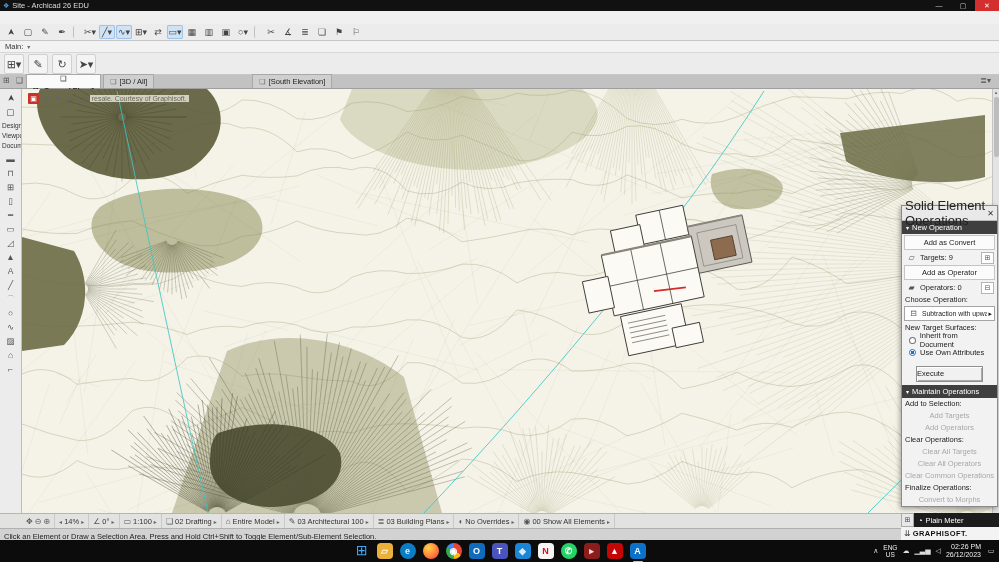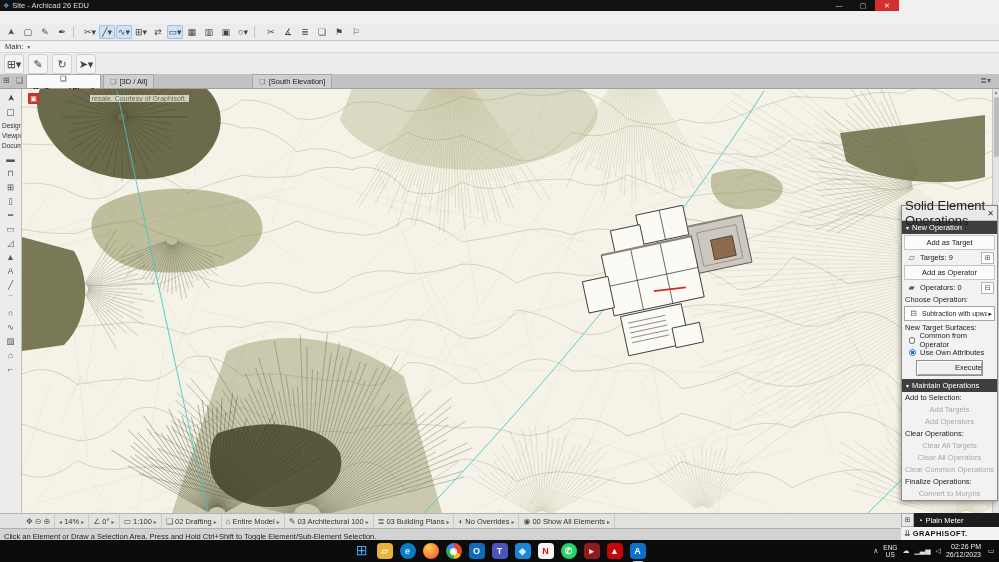--- a/index.html
+++ b/index.html
@@ -1,19 +1,19 @@
 <!DOCTYPE html>
 <html><head>
 <meta charset="utf-8">
 <style>
   html,body{margin:0;padding:0;background:#222;}
   .app{position:relative;width:999px;height:562px;overflow:hidden;background:#f0f0f0;
        font-family:"Liberation Sans", sans-serif;-webkit-font-smoothing:antialiased;}
   
-  .titlebar{position:absolute;left:0;top:0;width:899px;height:11px;background:#111;color:#ddd;
+  .titlebar{position:absolute;left:0;top:0;width:999px;height:11px;background:#111;color:#ddd;
             display:flex;align-items:center;font-size:7.5px;}
   .titlebar .app-icon{color:#4aa3e8;font-size:7px;margin:0 3px;}
   .win-controls{margin-left:auto;display:flex;height:100%;}
   .winbtn{width:24px;text-align:center;line-height:11px;font-size:7px;color:#ccc;}
   .winbtn.close{background:#d32f2f;color:#fff;}
   .menubar{position:absolute;left:0;top:11px;width:999px;height:13px;background:#1e1e1e;
            display:flex;align-items:center;padding-left:4px;box-sizing:border-box;}
   .menu-item{color:#e6e6e6;font-size:8.5px;padding:0 6px;line-height:13px;}
   .toolbar1{position:absolute;left:0;top:24px;width:999px;height:17px;background:#ececec;
             border-bottom:1px solid #c6c6c6;display:flex;align-items:center;padding-left:3px;box-sizing:border-box;gap:1px;}
@@ -71,21 +71,21 @@
   .pal-row{height:13px;display:flex;align-items:center;gap:2px;padding:0 3px;}
   .pal-ic{width:13px;text-align:center;color:#555;font-size:8px;}
   .pal-ic.btn{border:1px solid #b5b5b5;background:#fff;height:10px;line-height:10px;width:11px;font-size:7px;}
   .pal-val{flex:1;}
   .pal-label{height:12px;line-height:12px;padding:0 3px;}
   .pal-dd{height:13px;margin:0 2px 1px;border:1px solid #a5a5a5;background:#fff;display:flex;align-items:center;gap:2px;padding:0 2px;font-size:6.8px;}
   .pal-dd .val{flex:1;white-space:nowrap;overflow:hidden;}
   .pal-radio-row{height:12px;display:flex;align-items:center;gap:4px;padding:0 7px;}
   .radio{width:7px;height:7px;border:1px solid #777;border-radius:50%;background:#fff;box-sizing:border-box;}
   .radio.on{border-color:#1f6fd1;background:radial-gradient(circle,#1f6fd1 0 40%,#fff 45%);}
-  .pal-exec{height:14px;line-height:14px;margin:2px 14px 3px;text-align:right;background:#f1f1f1;border:1px solid #8f8f8f;
+  .pal-exec{height:14px;line-height:14px;margin:8px 14px 3px;text-align:left;background:#f1f1f1;border:1px solid #8f8f8f;
             box-shadow:1px 1px 0 #fff inset,-1px -1px 0 #aaa inset;}
   .pal-dis{height:12px;line-height:12px;text-align:center;color:#a8a8a8;}
   
   .quickbar{position:absolute;left:22px;top:513px;width:977px;height:15px;background:#e2e2e0;border-top:1px solid #b5b5b5;
             display:flex;align-items:center;box-sizing:border-box;font-size:7.5px;color:#333;}
   .qseg{display:flex;align-items:center;gap:2px;padding:0 4px;border-right:1px solid #c9c9c9;height:100%;}
   .qic{font-size:8px;color:#555;}
   .qcaret{font-size:6px;color:#666;}
   .qend{margin-left:auto;padding:0 5px;font-size:8px;color:#555;}
   .corner{position:absolute;left:0;top:513px;width:22px;height:15px;background:#e2e2e0;border-top:1px solid #b5b5b5;box-sizing:border-box;}
@@ -908,42 +908,42 @@
 
   <div class="palette">
     <div class="pal-title">
       <span class="t">Solid Element Operations</span>
       <span class="pal-close">✕</span>
     </div>
     <div class="pal-header">
       <span class="caret">▾</span>
       <span>New Operation</span>
     </div>
-    <div class="pal-btn">Add as Target</div>
+    <div class="pal-btn">Add as Convert</div>
     <div class="pal-row">
       <span class="pal-ic">▱</span>
       <span class="pal-val">Targets: 9</span>
       <span class="pal-ic btn">⊞</span>
     </div>
     <div class="pal-btn">Add as Operator</div>
     <div class="pal-row">
       <span class="pal-ic">▰</span>
       <span class="pal-val">Operators: 0</span>
       <span class="pal-ic btn">⊟</span>
     </div>
     <div class="pal-label">Choose Operation:</div>
     <div class="pal-dd">
       <span class="pal-ic">⊟</span>
       <span class="val">Subtraction with upwar...</span>
       <span>▸</span>
     </div>
     <div class="pal-label">New Target Surfaces:</div>
     <div class="pal-radio-row">
       <span class="radio"></span>
-      <span>Common from Operator</span>
+      <span>Inherit from Document</span>
     </div>
     <div class="pal-radio-row">
       <span class="radio on"></span>
       <span>Use Own Attributes</span>
     </div>
     <div class="pal-exec">Execute</div>
     <div class="pal-header">
       <span class="caret">▾</span>
       <span>Maintain Operations</span>
     </div>

